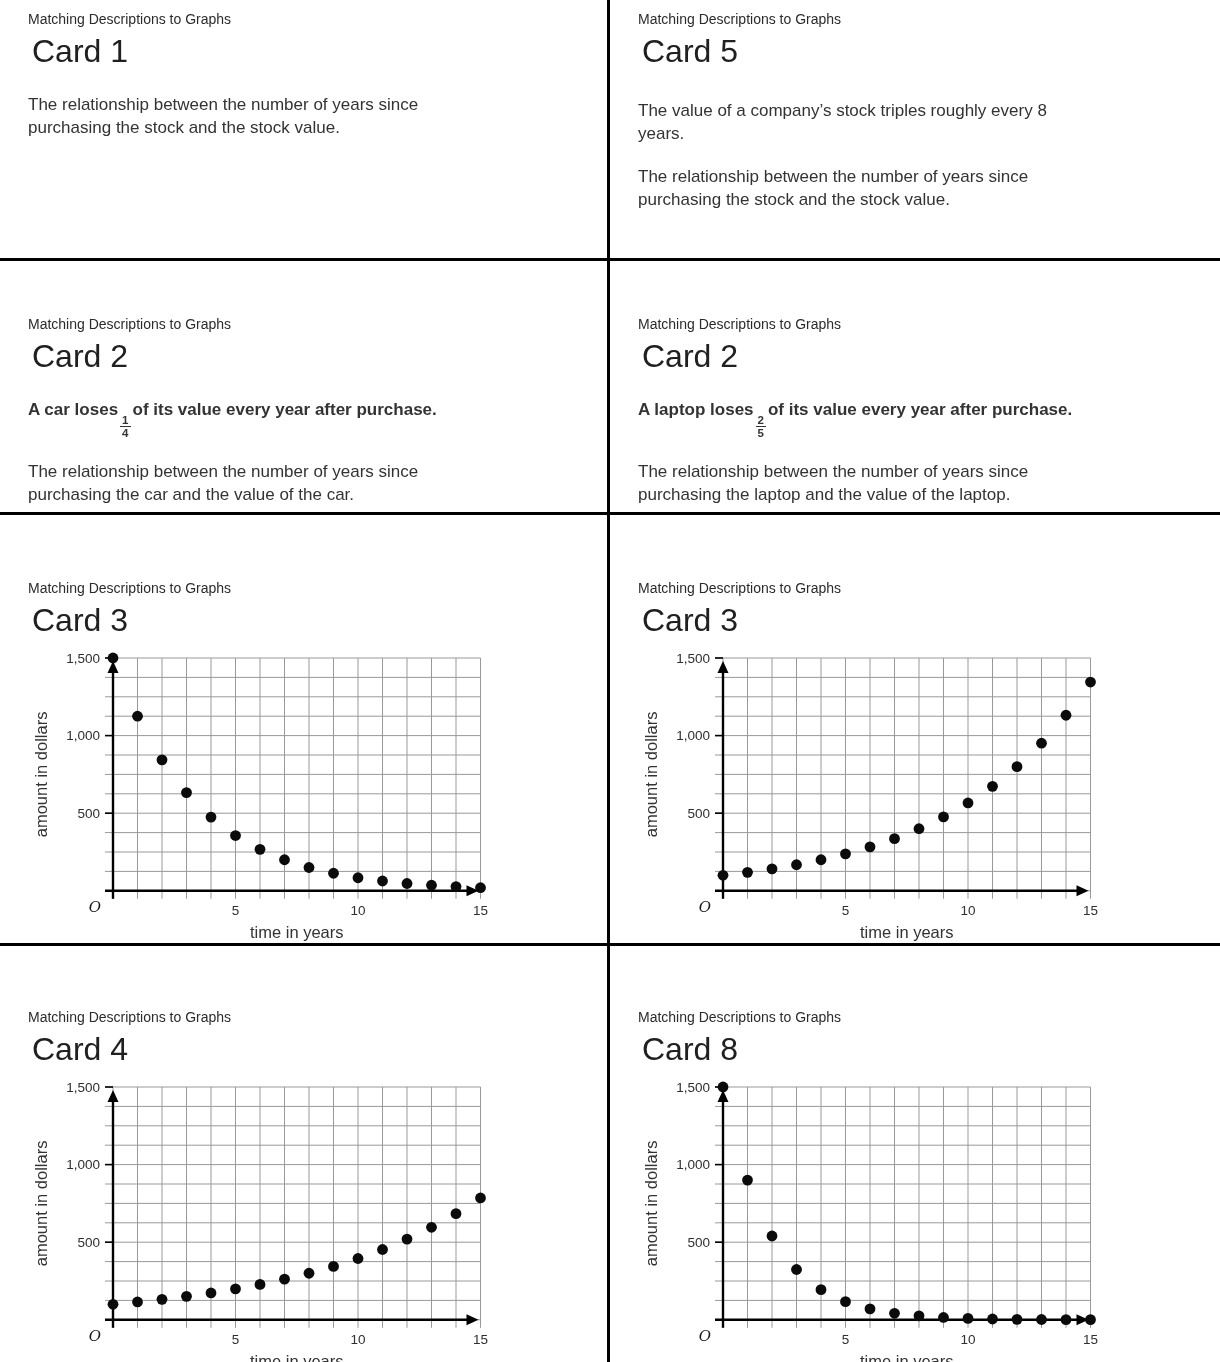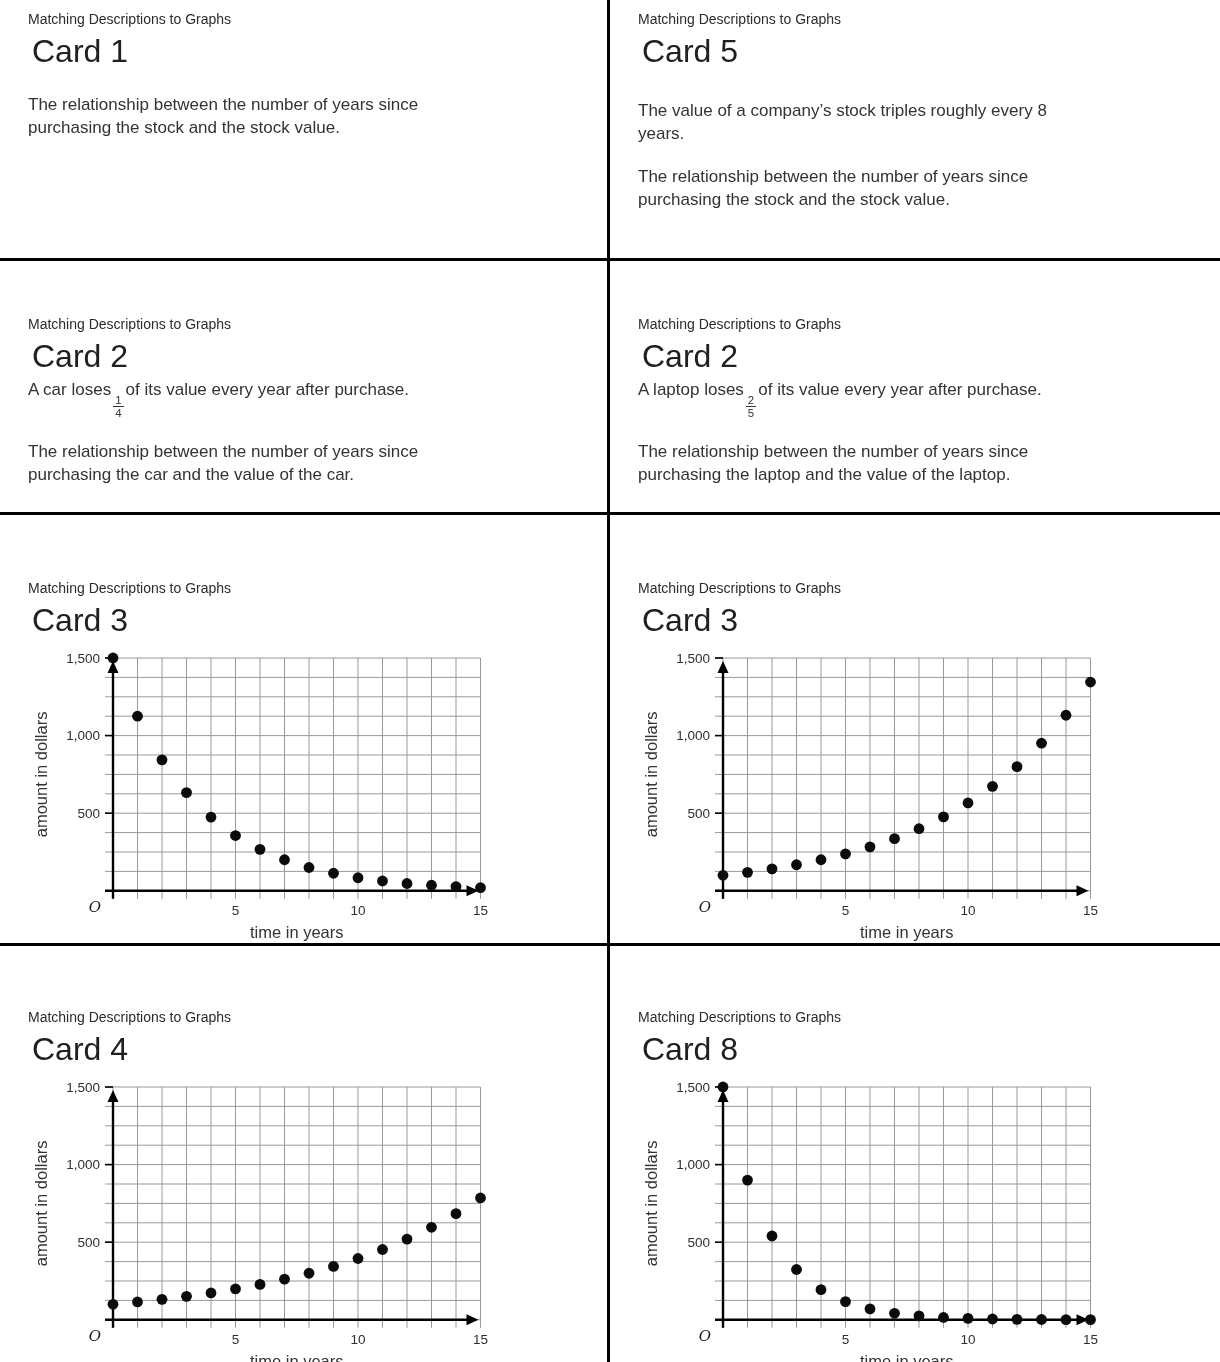--- a/index.html
+++ b/index.html
@@ -9,21 +9,21 @@
   .cell.left{border-right:3px solid #000;}
   .cell.rb{border-bottom:3px solid #000;}
   .pt-r1{padding-top:10px;}
   .pt-r2{padding-top:54px;}
   .pt-r3{padding-top:64px;}
   .pt-r4{padding-top:62px;}
   .kicker{margin:0;font-size:14px;line-height:1.3;font-weight:400;color:#2b2b2b;}
   .card-title{margin:3px 4px 0;font-size:32px;line-height:1.3;font-weight:400;color:#202020;}
   .para{white-space:pre-line;margin:26px 0 0;font-size:17px;line-height:1.36;color:#333;width:545px;}
   .para.second{margin-top:20px;}
-  .para.sentence{margin-top:0;white-space:normal;}
+  .para.sentence{margin-top:20px;white-space:normal;font-weight:bold;}
   .frac{display:inline-flex;flex-direction:column;align-items:center;vertical-align:-9px;font-size:11.5px;line-height:1.1;margin:0 2px;}
   .frac .num{border-bottom:1px solid #333;padding:0 2px;}
   .frac .den{padding:0 2px;}
   .graph{display:block;margin:2px 0 0 4px;}
   svg text{font-family:"Liberation Sans",sans-serif;fill:#333;}
   svg .tick{font-size:13.5px;fill:#2f2f2f;}
   svg .axislbl{font-size:16.5px;fill:#333;}
   svg .origin{font-family:"DejaVu Serif",serif;font-style:italic;font-size:15px;fill:#1a1a1a;}
 </style>
 </head>

